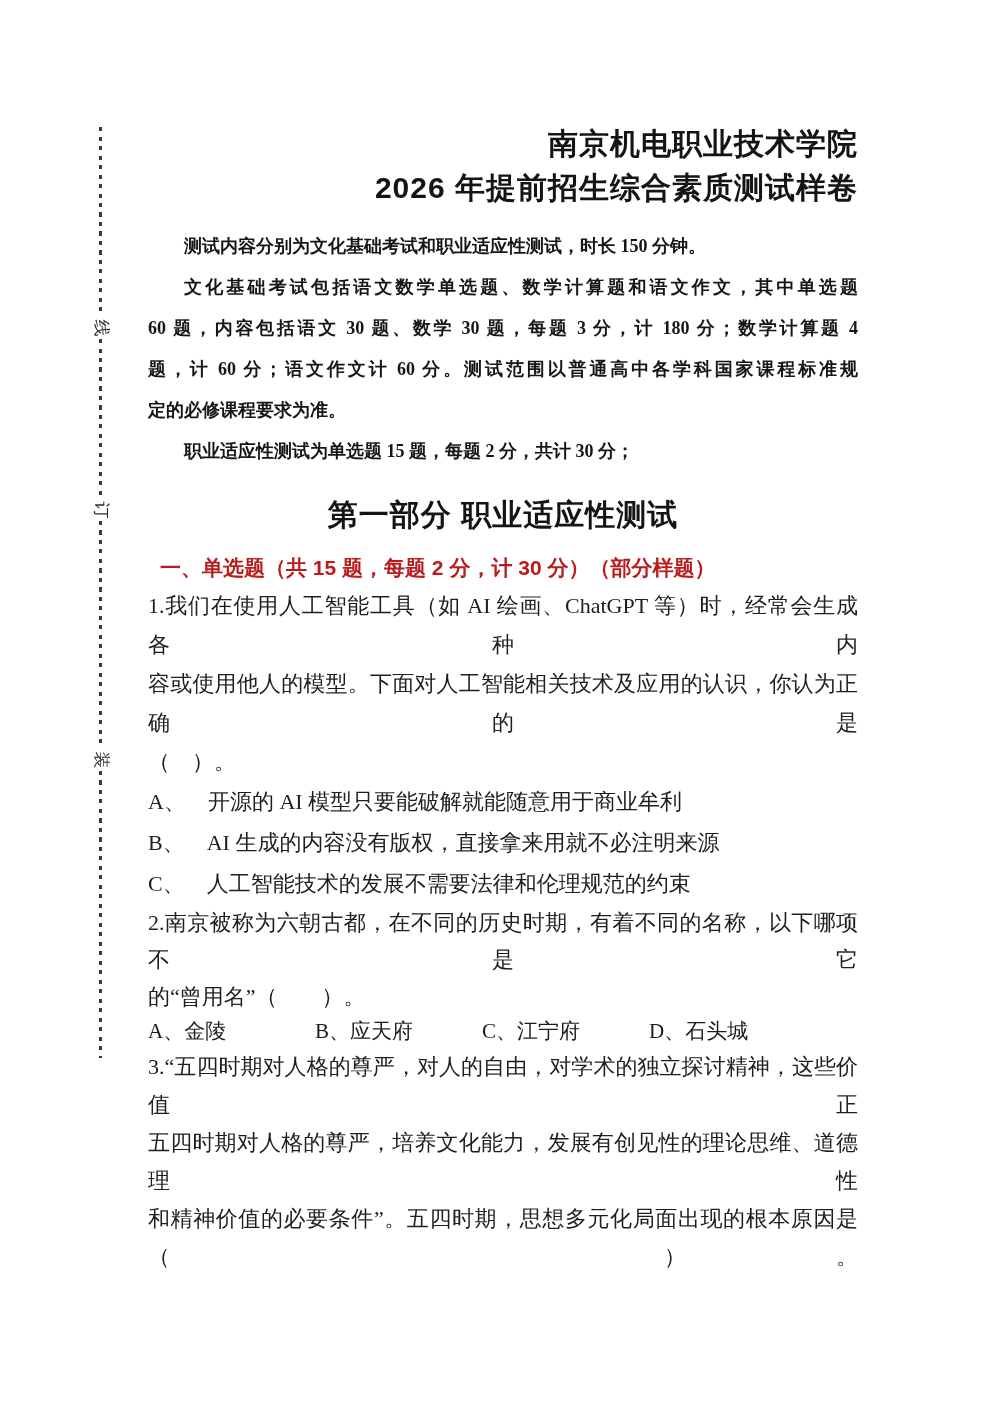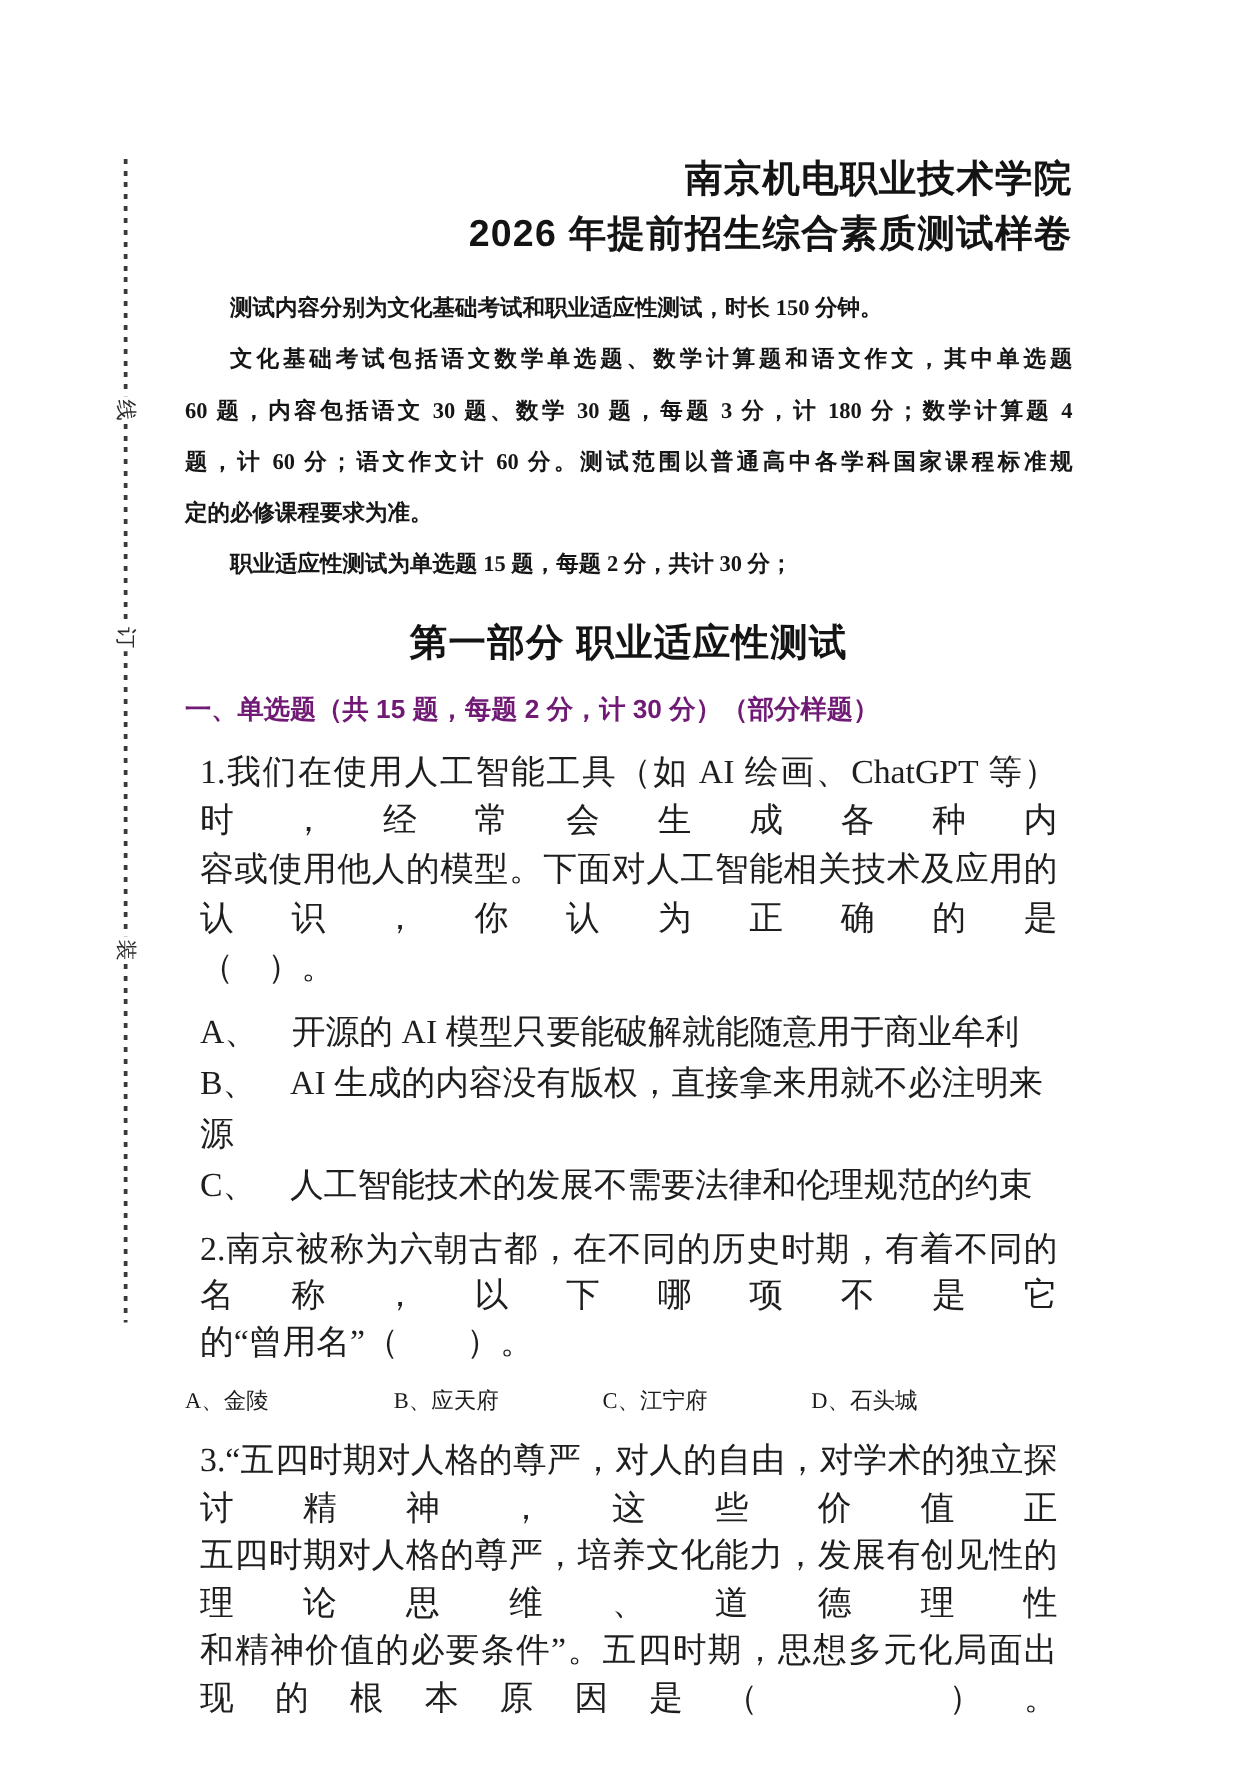--- a/index.html
+++ b/index.html
@@ -37,29 +37,29 @@
   .intro{font-weight:700;font-size:18px;line-height:41px;margin:0;color:#161616;}
   .p1{margin-top:16px;}
   .indent{text-indent:2em;}
   .jline{text-align:justify;text-align-last:justify;}
   .section-heading{
     margin:20px 0 0;text-align:center;
     font:700 30px/46px "Liberation Sans","DejaVu Sans",sans-serif;
     color:#141414;letter-spacing:1px;
   }
   .sub-heading{
-    margin:12px 0 0;
+    margin:12px 12px 0;
     font:700 21px/36px "Liberation Sans","DejaVu Sans",sans-serif;
-    color:#701a75;
+    color:#b91c1c;
   }
-  .q{font-size:27px;color:#1e1e1e;margin:12px;}
+  .q{font-size:22px;color:#1e1e1e;margin:0;}
   .q1-stem div{line-height:39px;}
   .q1-opts div{line-height:41px;}
   .q2-stem div{line-height:37px;}
-  .optrow{display:flex;line-height:33px;font-size:18px;}
+  .optrow{display:flex;line-height:33px;font-size:21px;}
   .optrow span{width:167px;flex:0 0 auto;}
   .optrow span:last-child{width:auto;text-align:right;}
   .q3-stem div{line-height:38px;}
   .u{text-underline-offset:3px;}
 </style>
 </head>
 <body>
 
 <div class="page">
 

